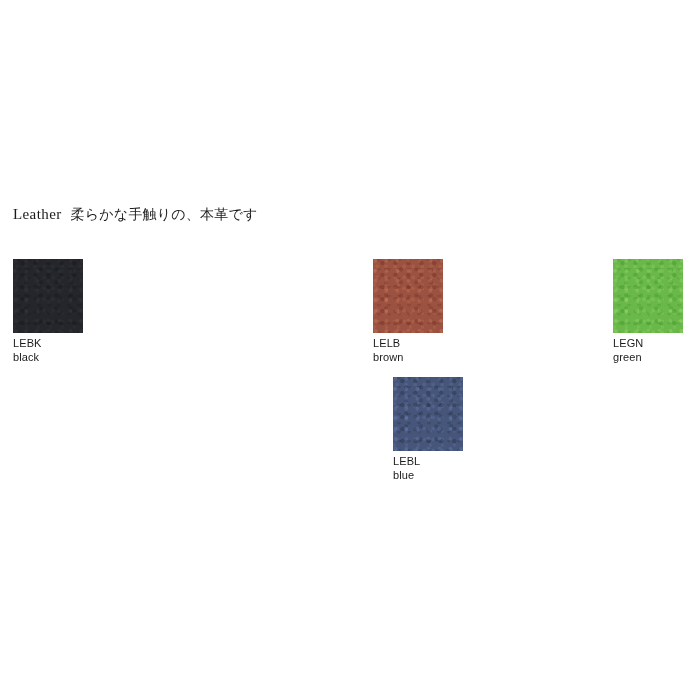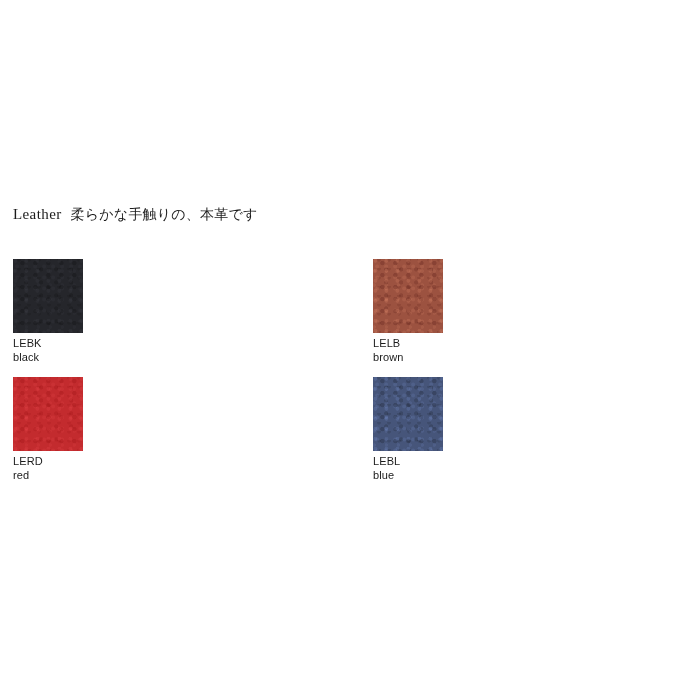--- a/index.html
+++ b/index.html
@@ -124,32 +124,32 @@
         </div>
         <div class="cell" style="left: 360px;">
           <div class="swatch" title="LEBR brown" style="background: rgb(156, 82, 64);">
             <span class="grain"></span>
           </div>
           <div class="labels">
             <div class="code">LELB</div>
             <div class="name">brown</div>
           </div>
         </div>
-      </div>
-      <div class="row">
-        <div class="cell" style="left: 0px;">
-          <div class="swatch" title="LERD red" style="background: rgb(195, 43, 46);">
+        <div class="cell" style="left: 600px;">
+          <div class="swatch" title="LEGN green" style="background: rgb(106, 184, 74);">
             <span class="grain"></span>
           </div>
           <div class="labels">
-            <div class="code">LERD</div>
-            <div class="name">red</div>
+            <div class="code">LEGN</div>
+            <div class="name">green</div>
           </div>
         </div>
-        <div class="cell" style="left: 360px;">
+      </div>
+      <div class="row">
+        <div class="cell" style="left: 380px;">
           <div class="swatch" title="LEBL blue" style="background: rgb(70, 85, 122);">
             <span class="grain"></span>
           </div>
           <div class="labels">
             <div class="code">LEBL</div>
             <div class="name">blue</div>
           </div>
         </div>
       </div>
     </div>

